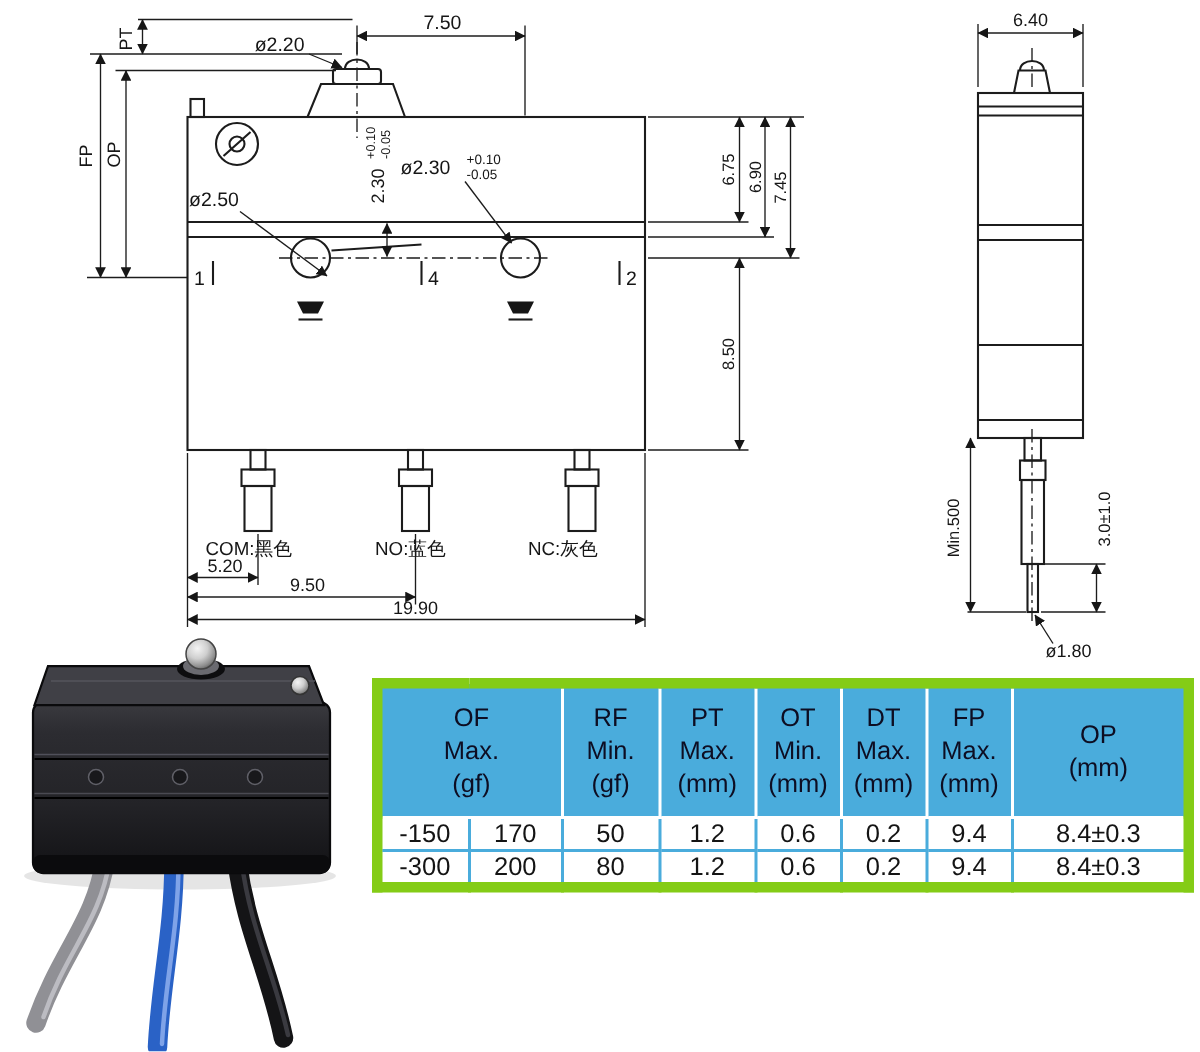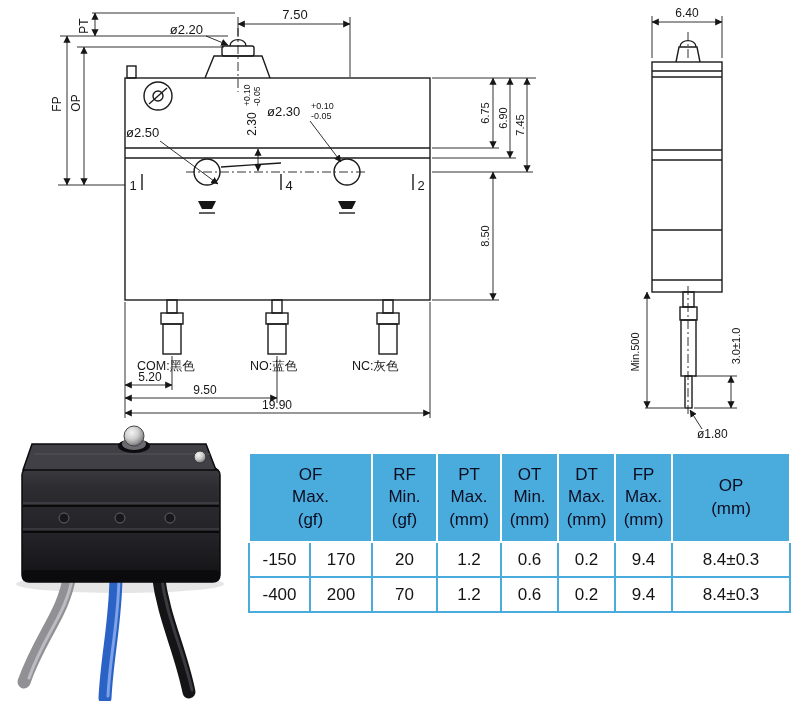--- a/index.html
+++ b/index.html
@@ -8,29 +8,29 @@
     background:#ffffff;
     font-family:"Liberation Sans", sans-serif;
     position:relative;
     overflow:hidden;
   }
   .canvas { position:absolute; left:0; top:0; width:800px; height:701px; background:#fff; }
   .drawing { position:absolute; left:0; top:0; }
   .photo   { position:absolute; left:8px; top:424px; }
   .spec-wrap { position:absolute; left:248px; top:452px; }
 
-  table.spec { border-collapse:collapse; table-layout:fixed; width:541px; border:1px solid #84cc16; }
+  table.spec { border-collapse:collapse; table-layout:fixed; width:541px; border:7px solid #84cc16; }
   table.spec th {
     background:#4aacdc; border:2px solid #ffffff;
     font-weight:400; color:#0d0d22; font-size:17px; line-height:1.3;
     height:89px; text-align:center; vertical-align:middle; padding:0;
   }
   table.spec td {
     background:#ffffff; border:2px solid #4aacdc;
-    color:#141414; font-size:17px; text-align:center; height:35px; padding:0;
+    color:#141414; font-size:17px; text-align:center; height:22px; padding:0;
   }
   .hl { display:block; }
 
   svg text { fill:#161616; }
 </style>
 </head>
 <body>
 
 <div class="canvas">
 
@@ -292,31 +292,31 @@
             <span class="hl">OP</span>
             <span class="hl">(mm)</span>
             <span class="hl"></span>
           </th>
         </tr>
       </thead>
       <tbody>
         <tr>
           <td>-150</td>
           <td>170</td>
-          <td>20</td>
+          <td>50</td>
           <td>1.2</td>
           <td>0.6</td>
           <td>0.2</td>
           <td>9.4</td>
           <td>8.4±0.3</td>
         </tr>
         <tr>
-          <td>-400</td>
+          <td>-300</td>
           <td>200</td>
-          <td>70</td>
+          <td>80</td>
           <td>1.2</td>
           <td>0.6</td>
           <td>0.2</td>
           <td>9.4</td>
           <td>8.4±0.3</td>
         </tr>
       </tbody>
     </table>
   </div>
 

